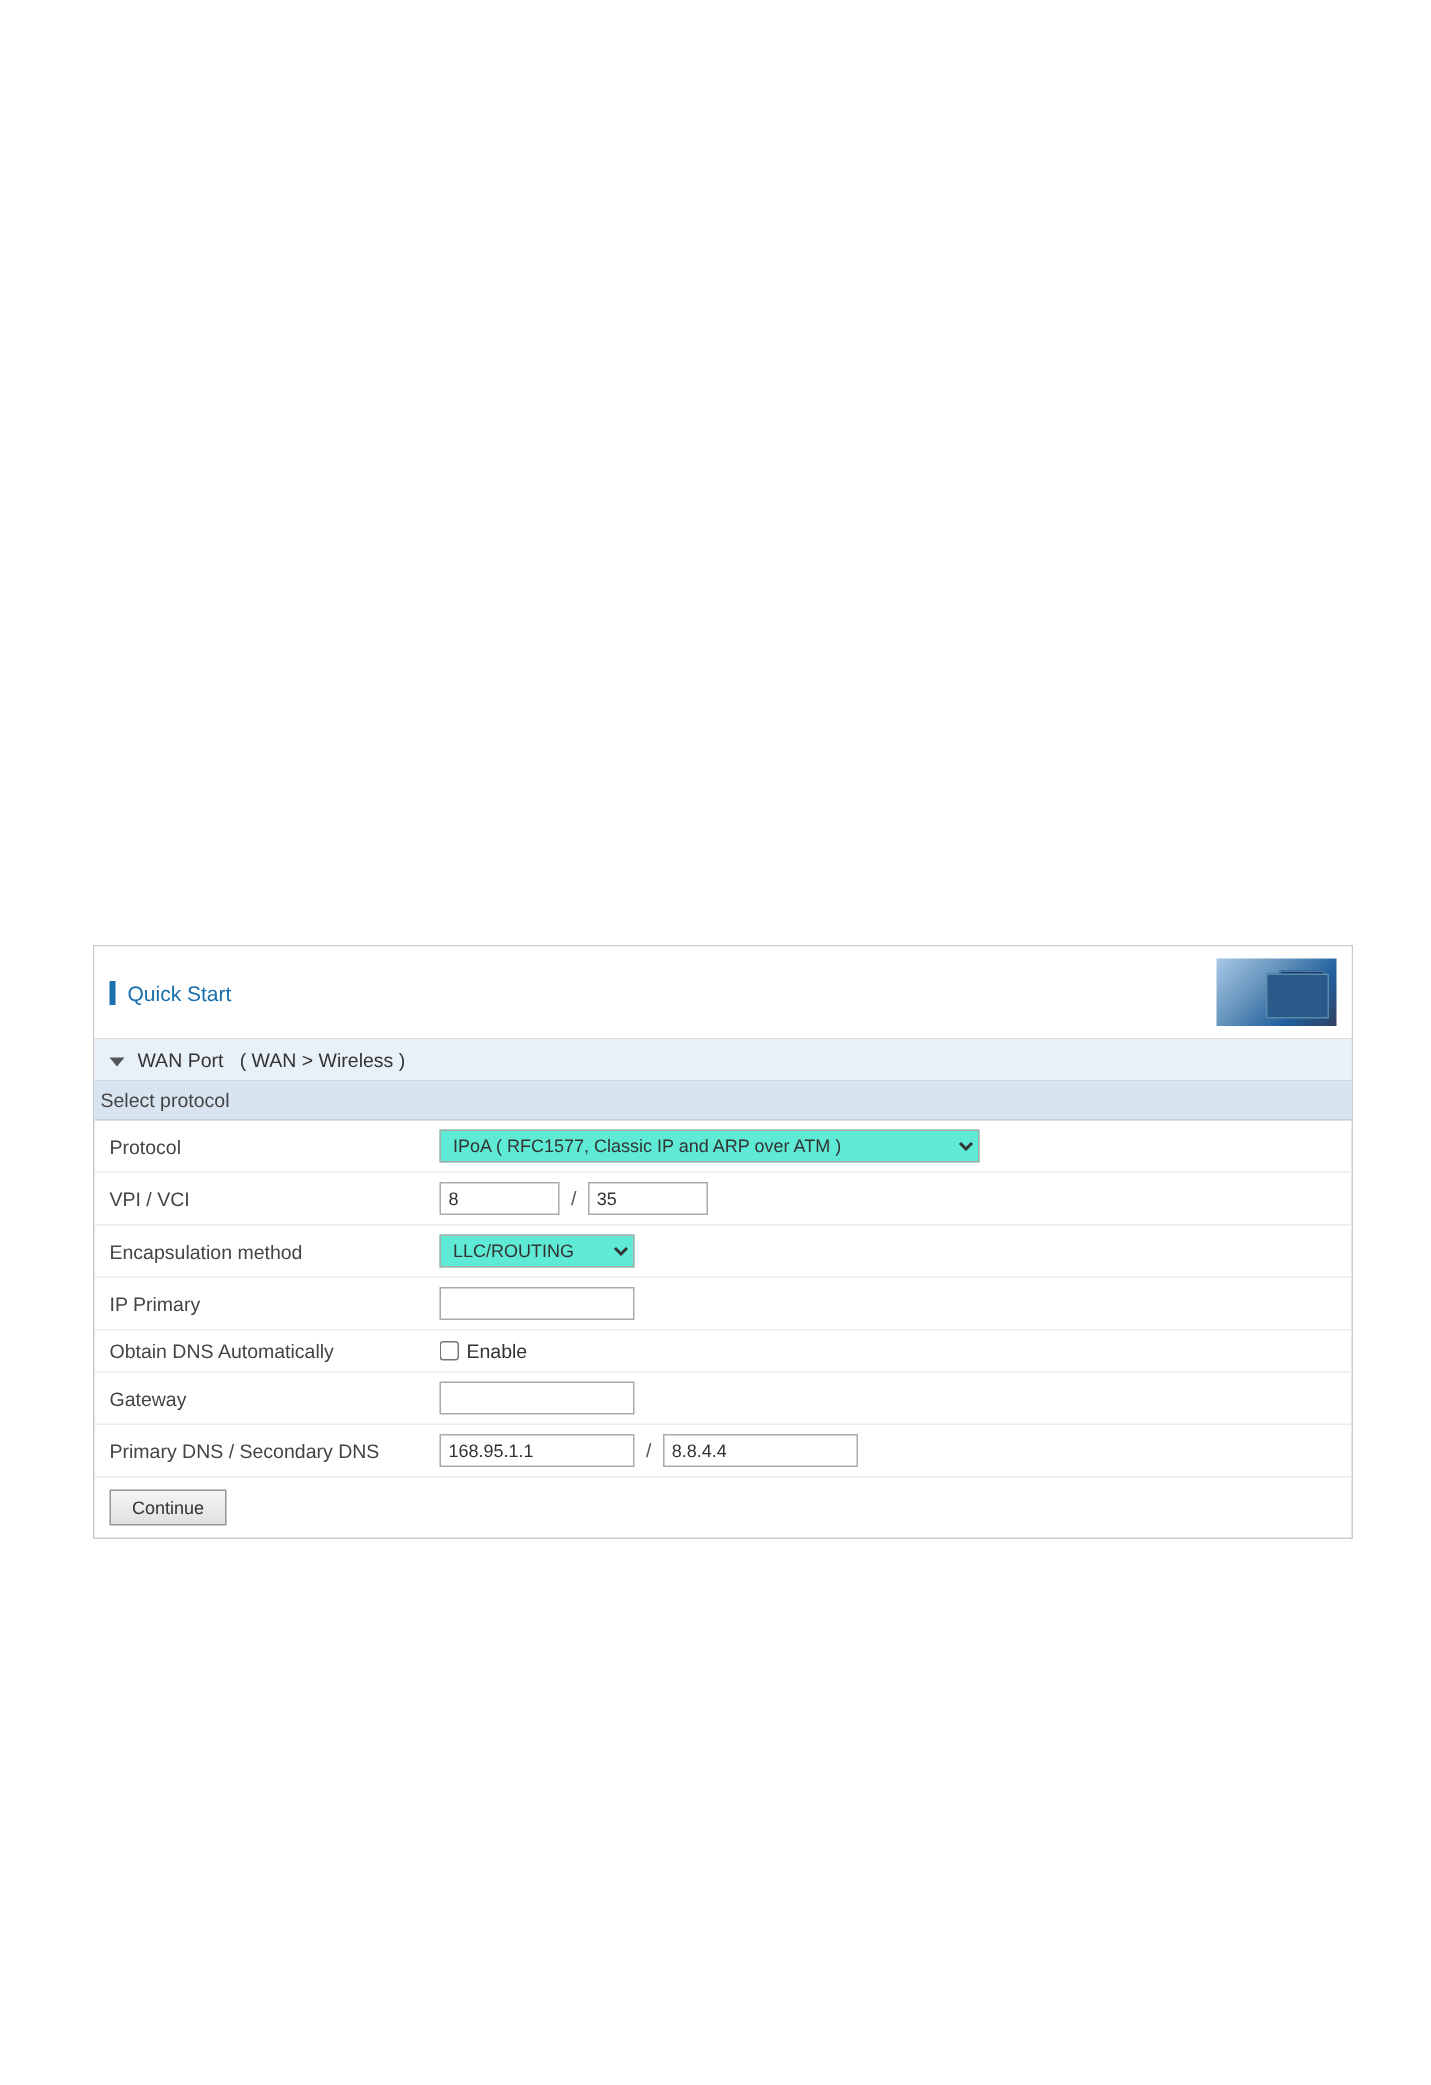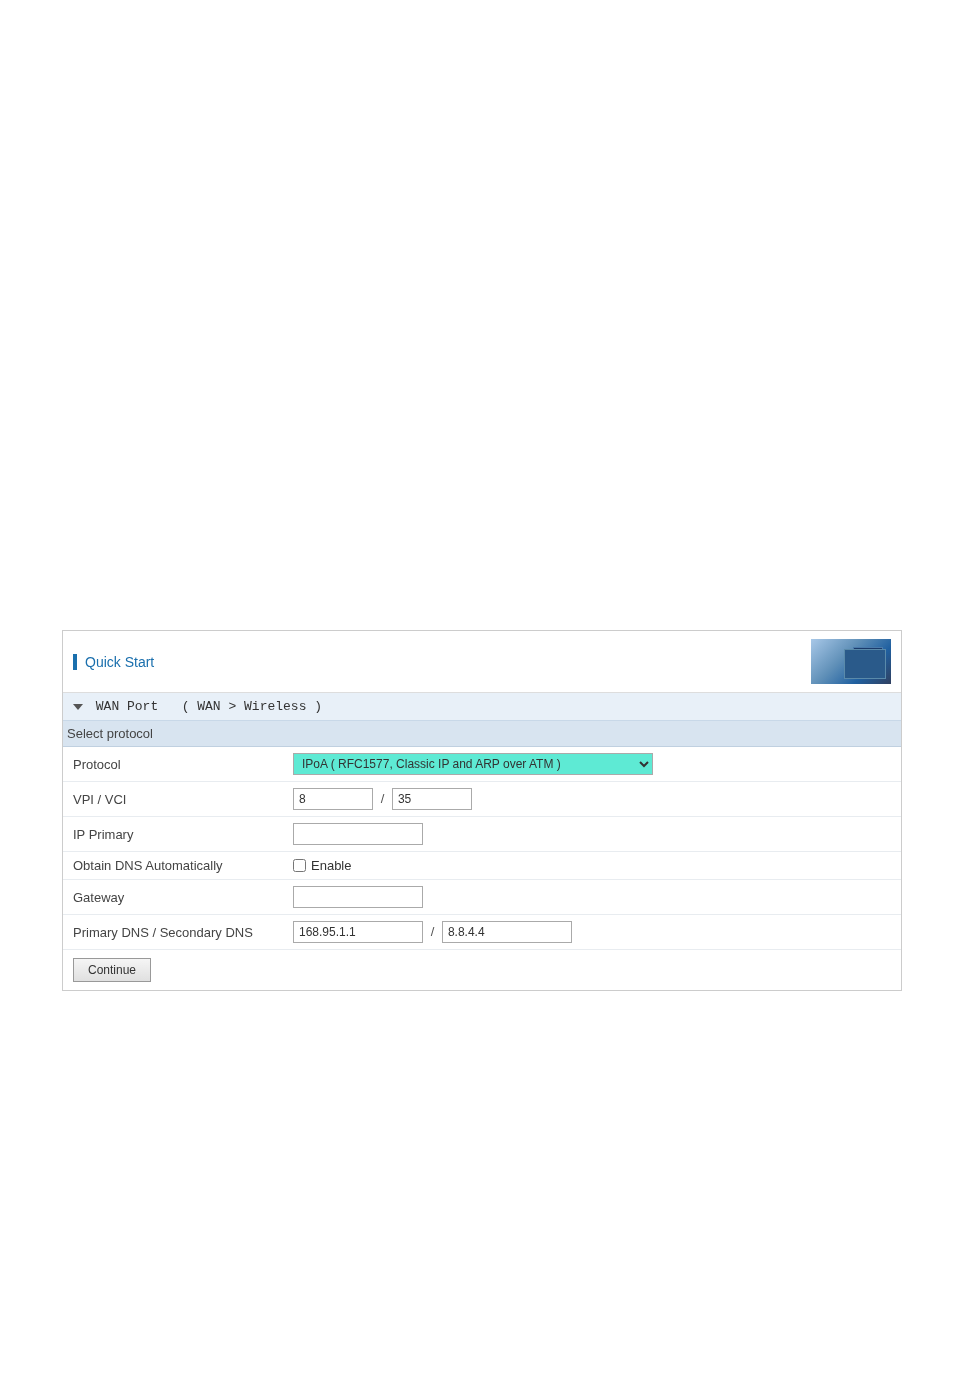--- a/index.html
+++ b/index.html
@@ -80,21 +80,20 @@
       border: 1px solid #5a8aaa;
     }
 
     
     .wan-port-header {
       background: #e8f0f8;
       padding: 6px 10px;
       border-bottom: 1px solid #c8d8e8;
       color: #333;
       font-size: 13px;
-      font-family: Liberation Mono, monospace;
     }
 
     .section-subheader {
       background: #d8e4f0;
       padding: 5px 4px;
       font-size: 13px;
       color: #444;
       border-bottom: 1px solid #c0d0e0;
     }
 
@@ -243,20 +242,29 @@
 
         <tr>
           <td>VPI / VCI</td>
           <td>
             <input type="text" class="text-input text-input-sm" value="8" style="">
             <span class="slash-sep">/</span>
             <input type="text" class="text-input text-input-sm" value="35" style="">
           </td>
         </tr>
 
+        <tr>
+          <td>Encapsulation method</td>
+          <td>
+            <select class="select-input select-sm">
+              <option>LLC/ROUTING</option>
+              <option>VC/MUX</option>
+            </select>
+          </td>
+        </tr>
 
         <tr>
           <td>IP Primary</td>
           <td>
             <input type="text" class="text-input text-input-lg" value="" style="">
           </td>
         </tr>
 
 
         <tr>

